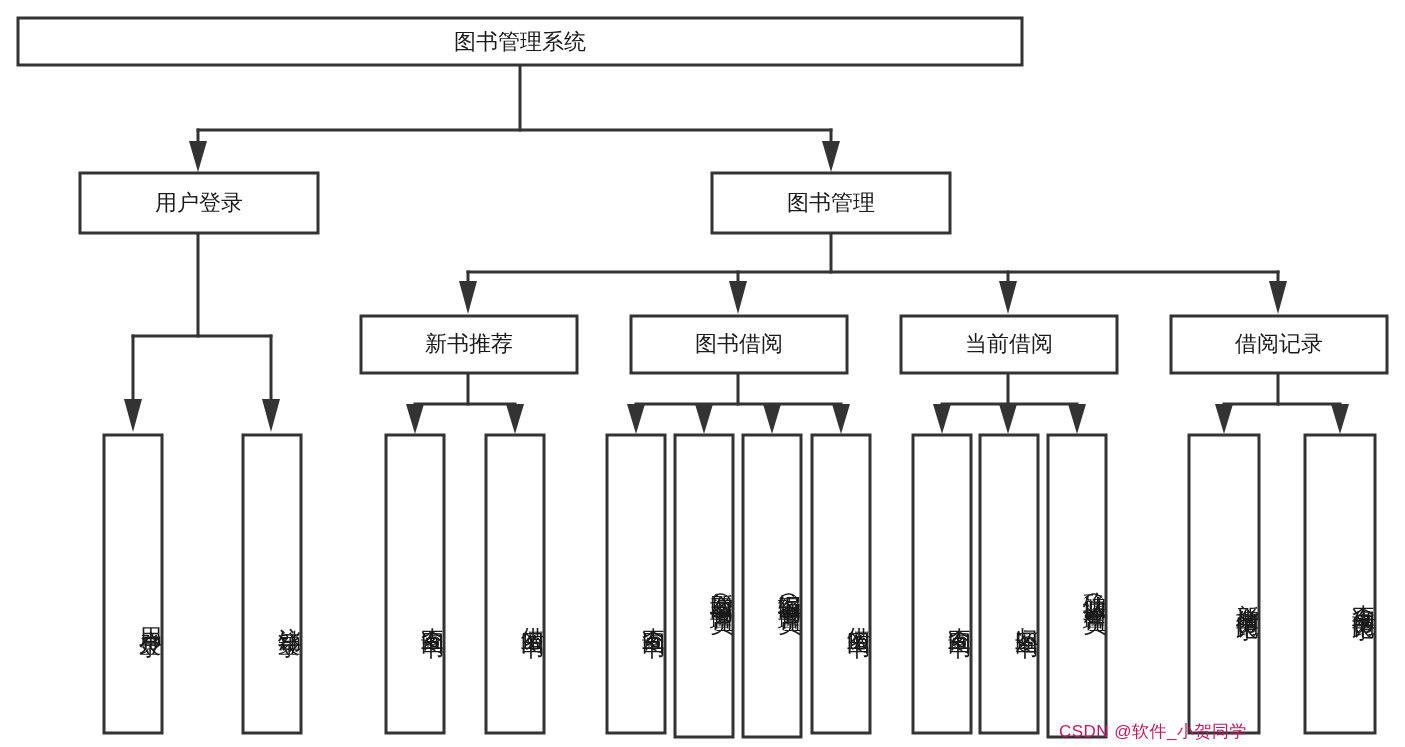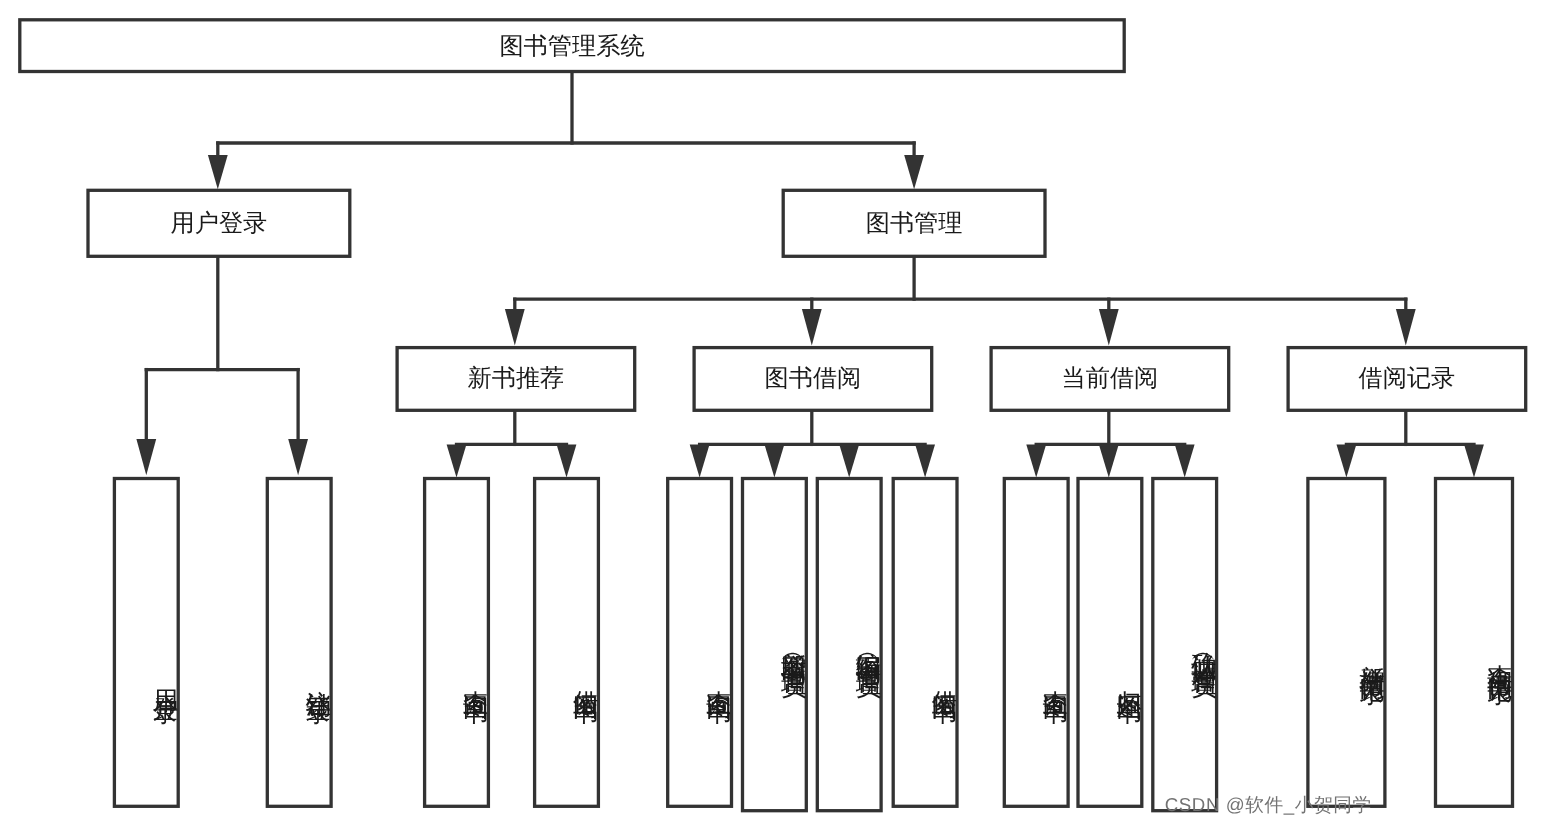--- a/index.html
+++ b/index.html
@@ -63,21 +63,21 @@
     justify-content: center;
     white-space: nowrap;
     pointer-events: none;
   }
   .watermark {
     position: absolute;
     right: 8px;
     bottom: 4px;
     font-family: "Liberation Sans", "DejaVu Sans", sans-serif;
     font-size: 17px;
-    color: #737373;
+    color: #be185d;
     letter-spacing: 0.5px;
     white-space: nowrap;
   }
 </style>
 </head>
 <body>
 
 <div id="diagram-root">
 
   <svg id="flow" viewBox="0 0 1405 747">

